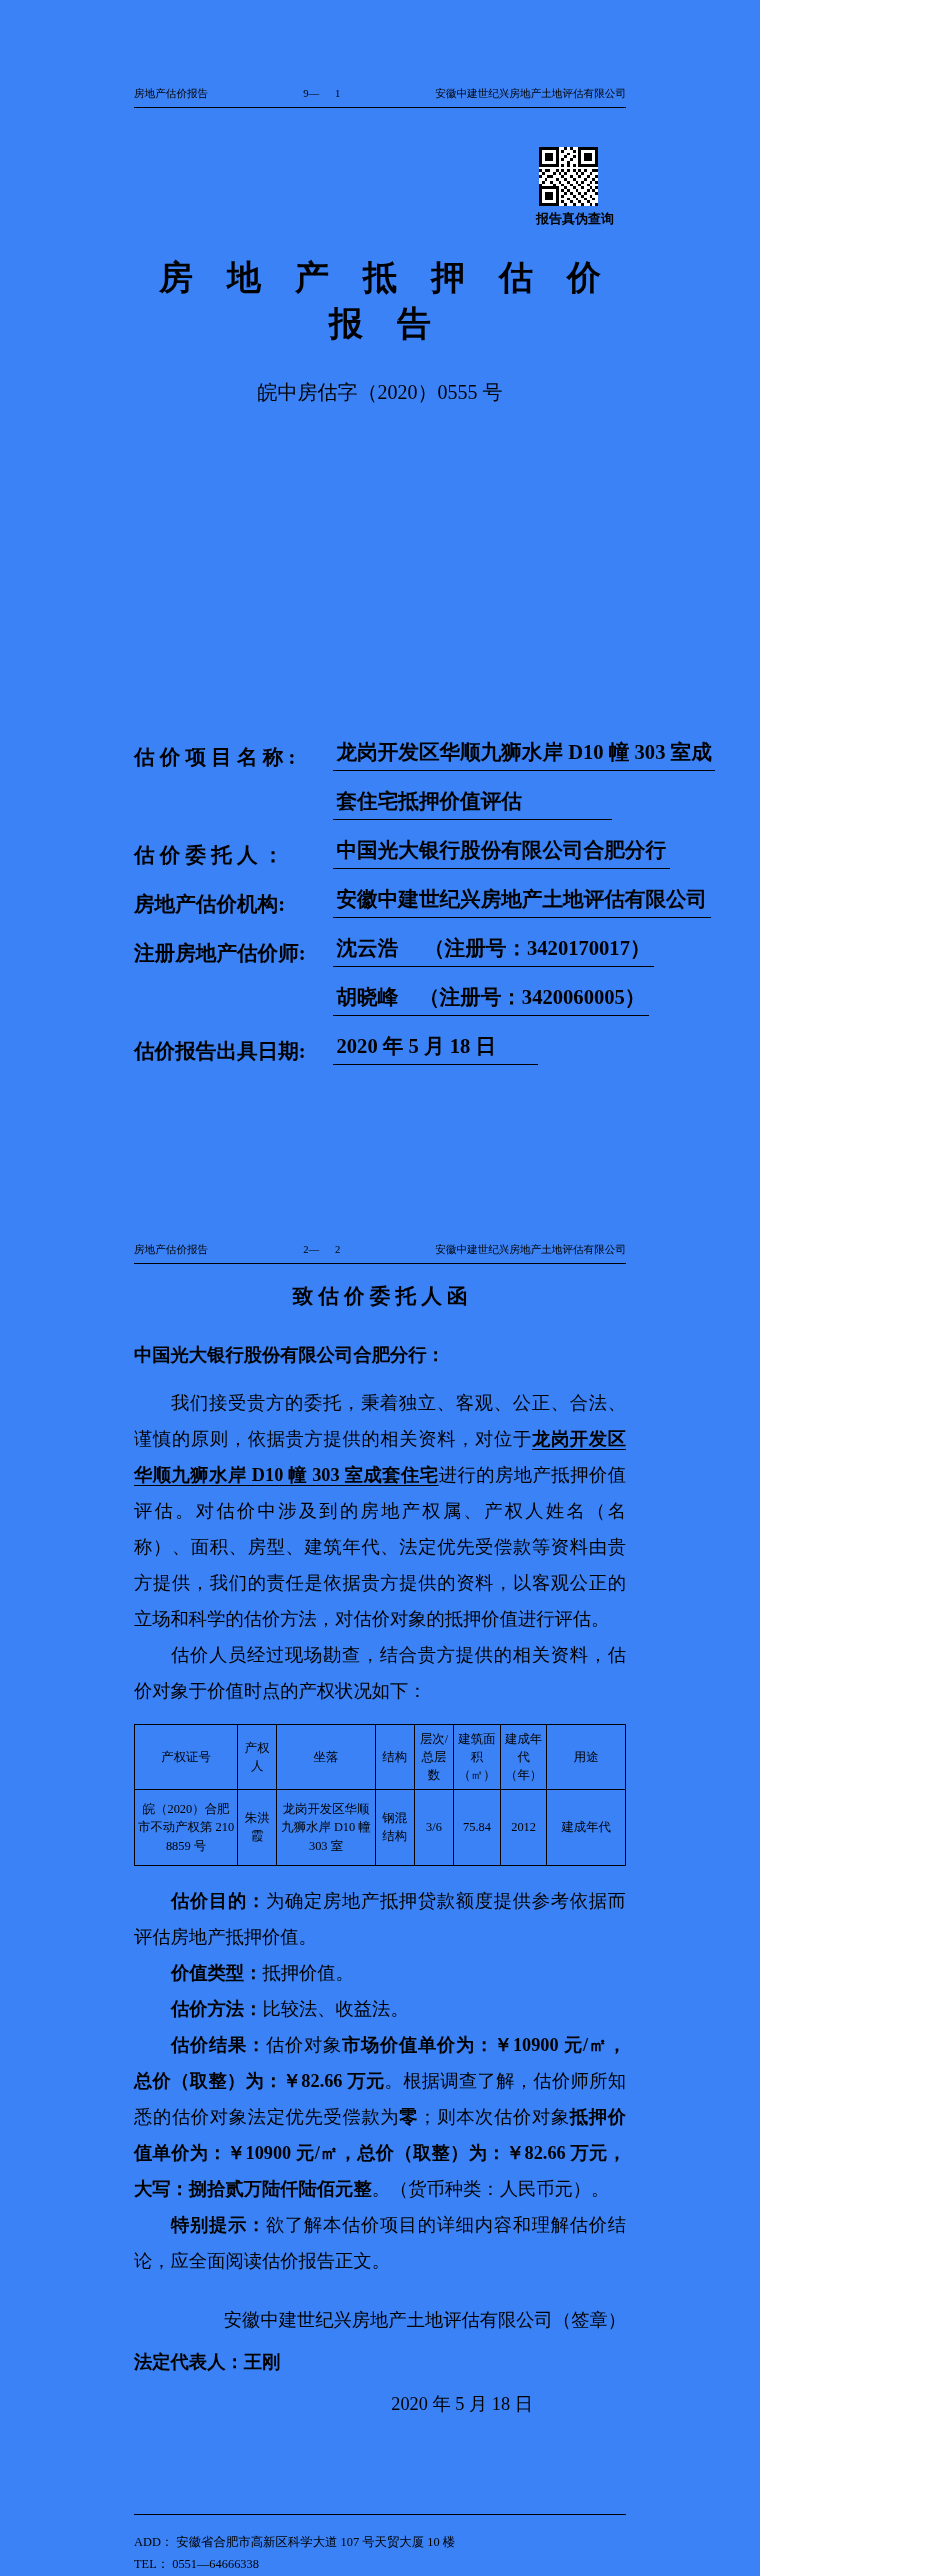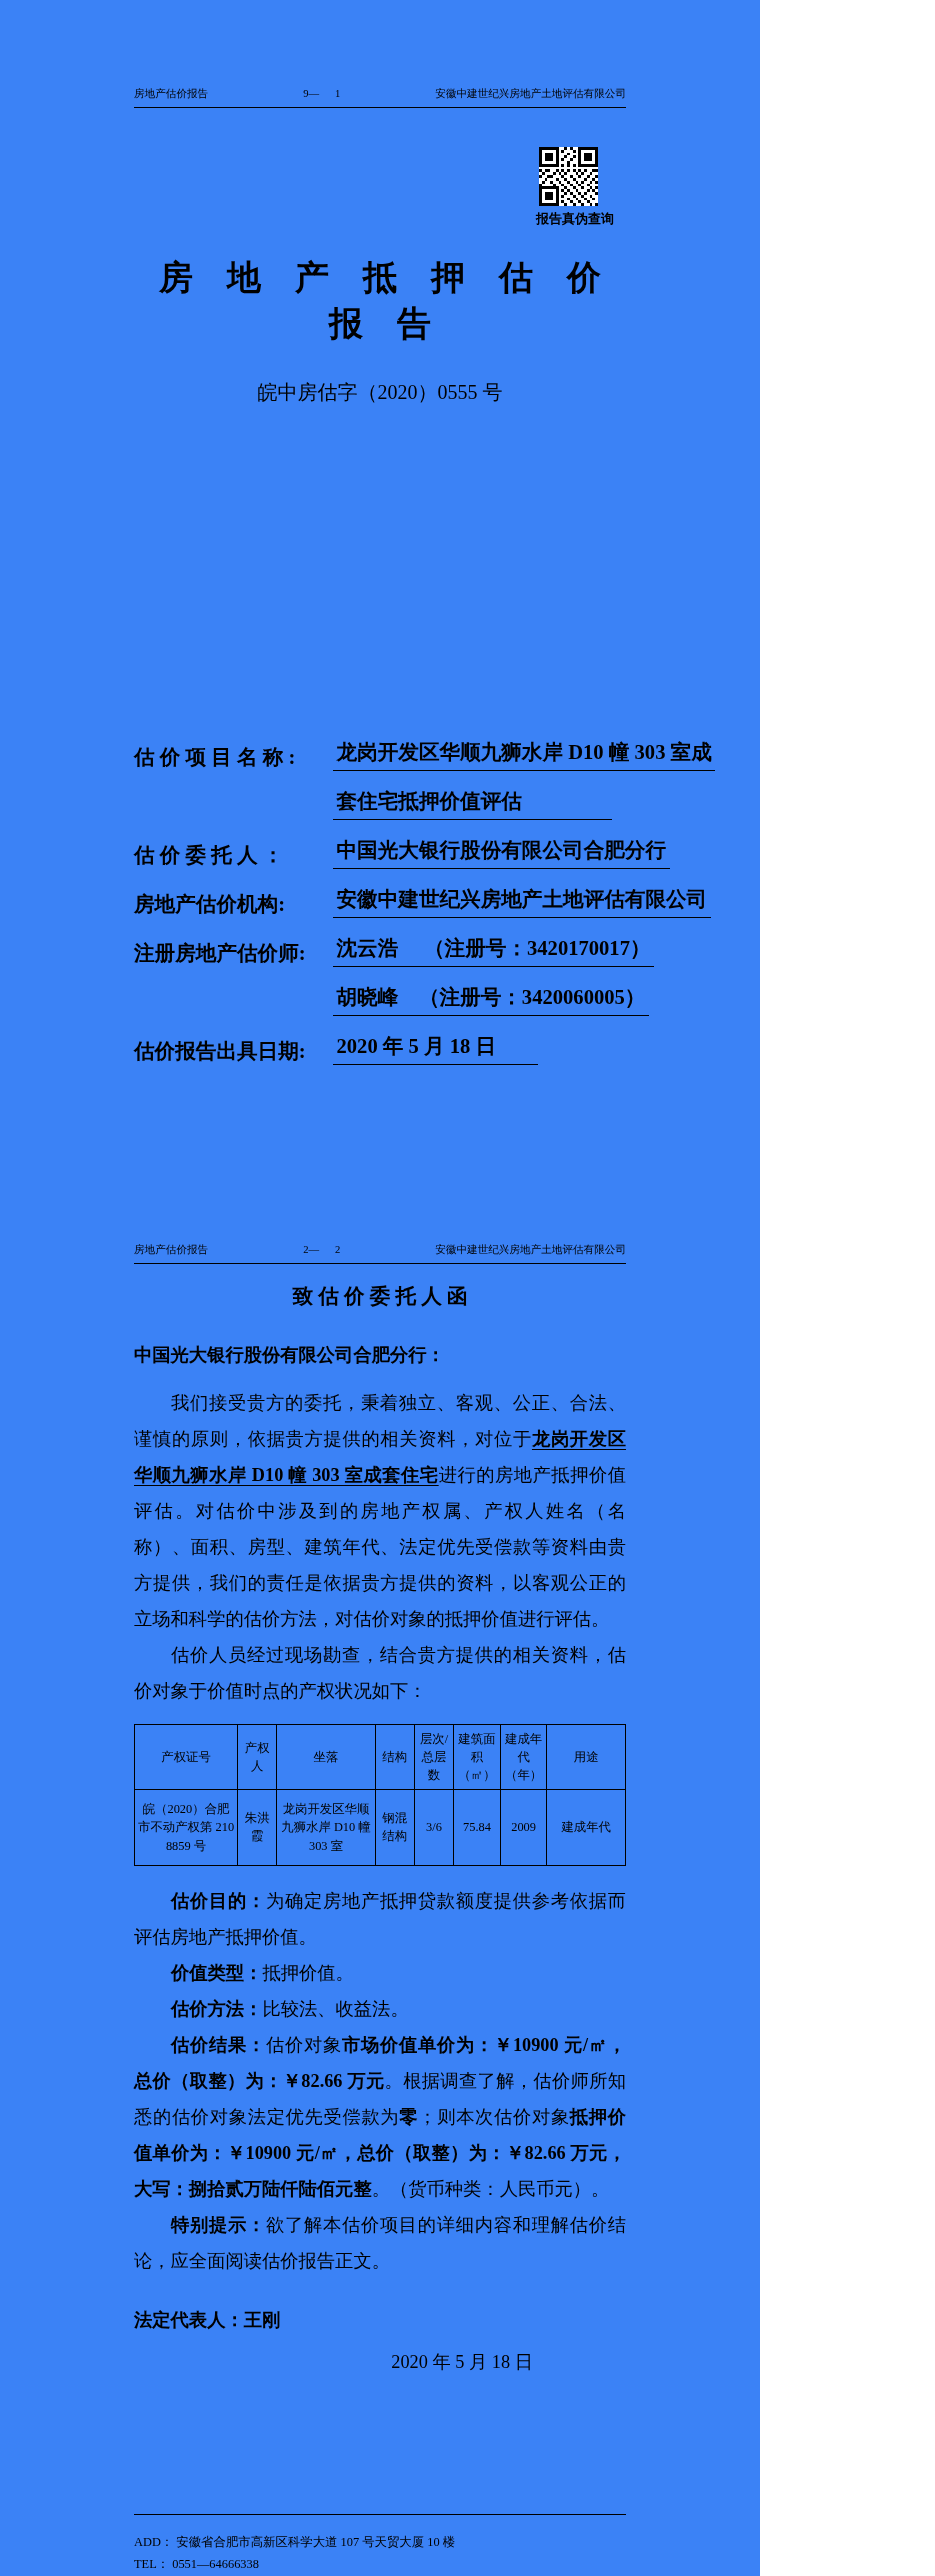--- a/index.html
+++ b/index.html
@@ -179,21 +179,21 @@
         </tr>
       </thead>
       <tbody>
         <tr>
           <td>皖（2020）合肥市不动产权第 2108859 号</td>
           <td>朱洪霞</td>
           <td>龙岗开发区华顺九狮水岸 D10 幢 303 室</td>
           <td>钢混结构</td>
           <td>3/6</td>
           <td>75.84</td>
-          <td>2009</td>
+          <td>2012</td>
           <td>建成年代</td>
         </tr>
       </tbody>
     </table>
 
     <p class="body indent">
       <span class="b">估价目的：</span><span>为确定房地产抵押贷款额度提供参考依据而评估房地产抵押价值。</span>
     </p>
     <p class="body indent">
       <span class="b">价值类型：</span><span>抵押价值。</span>
@@ -204,20 +204,21 @@
 
     <p class="body indent">
       <span class="b">估价结果：</span><span>估价对象</span><span class="b">市场价值单价为：￥10900 元/㎡，总价（取整）为：￥82.66 万元</span><span>。根据调查了解，估价师所知悉的估价对象法定优先受偿款为</span><span class="b">零</span><span>；则本次估价对象</span><span class="b">抵押价值单价为：￥10900 元/㎡，总价（取整）为：￥82.66 万元，大写：捌拾贰万陆仟陆佰元整</span><span>。（货币种类：人民币元）。</span>
     </p>
 
     <p class="body indent">
       <span class="b">特别提示：</span><span>欲了解本估价项目的详细内容和理解估价结论，应全面阅读估价报告正文。</span>
     </p>
 
     <div class="signature">
+      <p class="sig-company">安徽中建世纪兴房地产土地评估有限公司（签章）</p>
       <p class="sig-rep">法定代表人：王刚</p>
       <p class="sig-date">2020 年 5 月 18 日</p>
     </div>
 
     <div class="page-footer">
       <div>ADD： 安徽省合肥市高新区科学大道 107 号天贸大厦 10 楼</div>
       <div>TEL： 0551—64666338</div>
     </div>
 
   </div>

